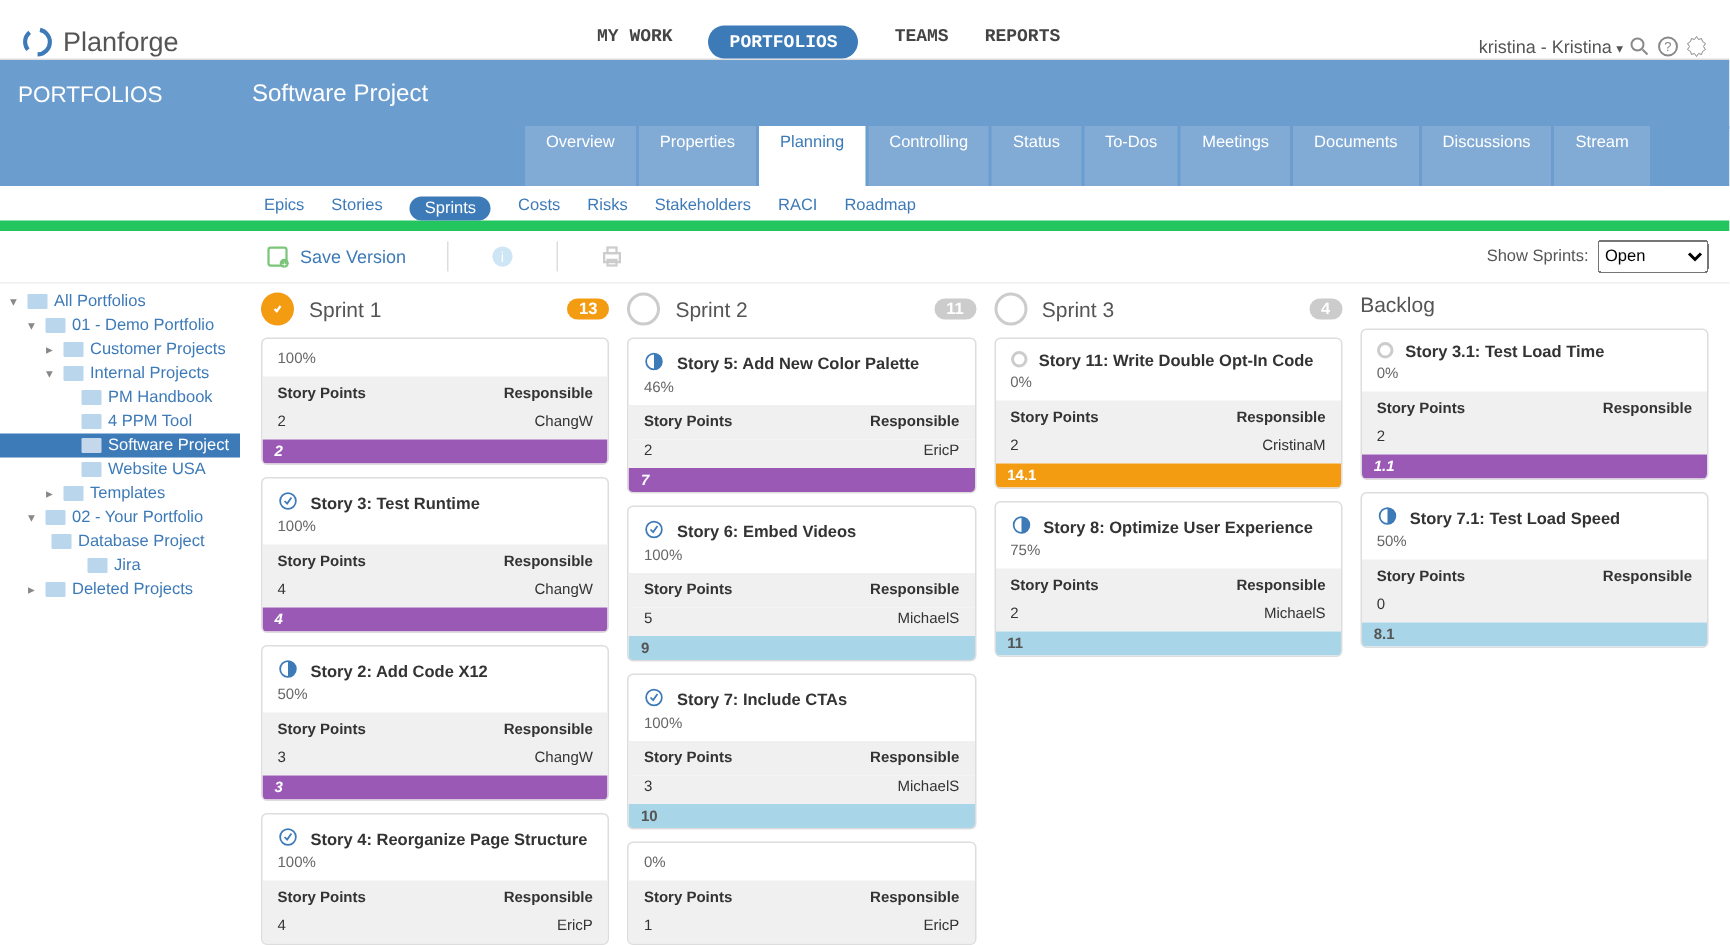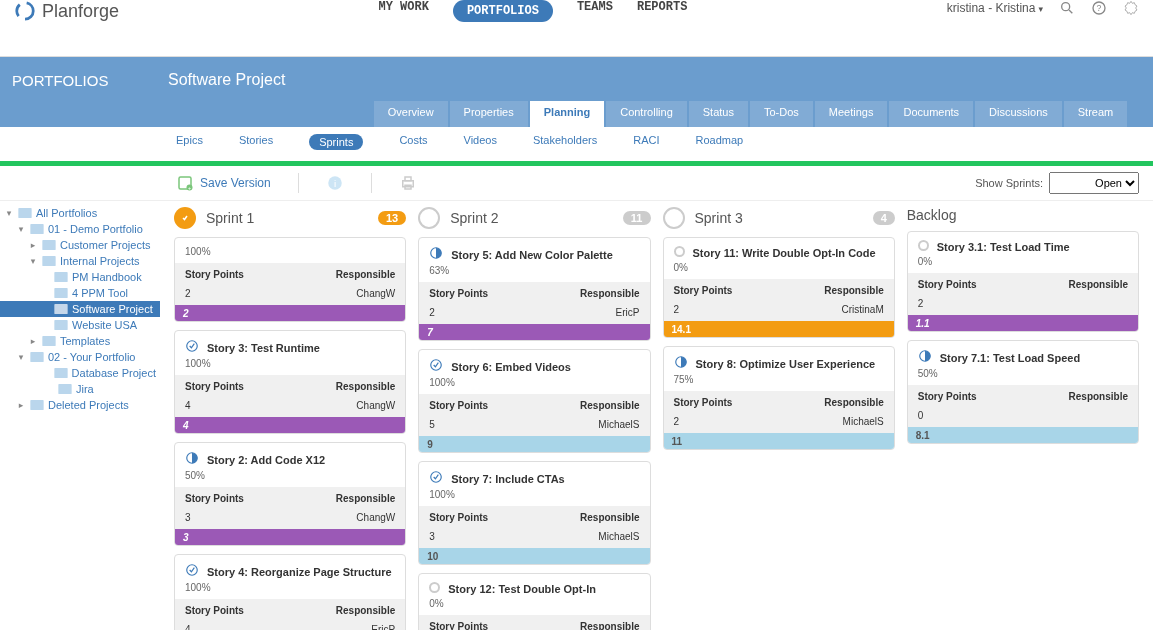--- a/index.html
+++ b/index.html
@@ -13,47 +13,47 @@
     --link:#3d7ab8;
     --border:#ddd;
     --bg:#f4f4f4;
     --purple:#9b59b6;
     --orange:#f39c12;
     --lightblue:#a8d5e8;
   }
   *{box-sizing:border-box;font-family:Arial,Helvetica,sans-serif;}
   body{margin:0;font-size:12px;color:var(--text);background:#fff;}
   
-  .topnav{display:flex;align-items:flex-start;height:57px;padding:0 14px;border-bottom:1px solid var(--border);}
+  .topnav{display:flex;align-items:flex-end;height:40px;padding:0 14px;border-bottom:1px solid var(--border);}
   .logo{display:flex;align-items:center;gap:6px;font-size:18px;color:#555;}
   .logo svg{width:22px;height:22px;}
   .nav-main{flex:1;display:flex;justify-content:center;gap:24px;font-weight:bold;font-size:12px;}
   .nav-main span{color:#444;cursor:pointer;font-family:Liberation Mono, monospace;}
   .nav-main .pill{background:#3d7ab8;color:#fff;border-radius:12px;padding:4px 14px;}
-  .nav-right{display:flex;align-items:center;gap:16px;color:#555;font-size:12px;}
+  .nav-right{display:flex;align-items:center;gap:3px;color:#555;font-size:12px;}
   .nav-right .icon{width:16px;height:16px;cursor:pointer;color:#888;}
   
   .bluebar{background:var(--header-blue);color:#fff;display:flex;height:46px;}
   .bluebar-left{width:160px;display:flex;align-items:center;padding-left:12px;font-size:15px;font-weight:500;}
   .bluebar-right{flex:1;display:flex;align-items:center;padding-left:8px;font-size:16px;}
   
-  .tabsrow{background:var(--header-blue);display:flex;padding-left:350px;gap:0;height:26px;margin-top:-2px;justify-content:center;}
+  .tabsrow{background:var(--header-blue);display:flex;padding-left:350px;gap:0;height:40px;margin-top:-2px;}
   .tab{background:rgba(255,255,255,0.15);color:#fff;padding:5px 14px;font-size:11px;margin-right:2px;cursor:pointer;}
-  .tab.active{background:#fff;color:var(--link);font-weight:bold;}
-  
-  .subtabs{display:flex;gap:36px;padding:7px 0 11px 176px;font-size:11px;border-bottom:5px solid #22c55e;}
+  .tab.active{background:#fff;color:var(--link);}
+  
+  .subtabs{display:flex;gap:18px;padding:7px 0 0 176px;font-size:11px;border-bottom:7px solid #22c55e;}
   .subtabs span{color:var(--link);cursor:pointer;}
   .subtabs .pill{background:#3d7ab8;color:#fff;border-radius:10px;padding:2px 10px;}
   
   .toolbar{display:flex;align-items:center;gap:27px;padding:6px 0 6px 176px;border-bottom:1px solid #eee;}
   .toolbar .save{display:flex;align-items:center;gap:6px;color:var(--link);cursor:pointer;}
   .toolbar .divider{width:1px;height:20px;background:var(--border);}
   .toolbar svg{width:18px;height:18px;color:#bbb;}
   .show-sprints{margin-left:auto;margin-right:14px;display:flex;align-items:center;gap:6px;font-size:11px;color:#555;}
-  .show-sprints select{font-size:11px;height:22px;width:90px;text-align:right;}
+  .show-sprints select{font-size:11px;height:22px;width:74px;}
   
   .layout{display:flex;}
   .sidebar{width:160px;min-width:160px;font-size:11px;color:var(--link);padding-top:4px;}
   .tree-item{display:flex;align-items:center;padding:2px 4px;gap:4px;white-space:nowrap;}
   .tree-item.active{background:#3d7ab8;color:#fff;}
   .tree-item .toggle{width:10px;text-align:center;color:#888;font-size:9px;}
   .tree-item .ticon{width:14px;height:10px;display:inline-block;}
   .main{flex:1;padding:0 14px 14px 14px;}
   .board{display:flex;gap:12px;align-items:flex-start;margin-top:6px;}
   .col{flex:1;min-width:0;}
@@ -130,21 +130,21 @@
     <span class="tab">Documents</span>
     <span class="tab">Discussions</span>
     <span class="tab">Stream</span>
   </div>
 
 <div class="subtabs" id="subtabs-row">
     <span>Epics</span>
     <span>Stories</span>
     <span class="pill">Sprints</span>
     <span>Costs</span>
-    <span>Videos</span>
+    <span>Risks</span>
     <span>Stakeholders</span>
     <span>RACI</span>
     <span>Roadmap</span>
   </div>
 
 <div class="toolbar">
   <div class="save">
     <svg viewBox="0 0 24 24" width="16" height="16">
         <rect x="4" y="4" width="16" height="16" rx="2" fill="none" stroke="#7bc67b" stroke-width="2"></rect>
         <circle cx="18" cy="18" r="4" fill="#7bc67b"></circle>
@@ -234,21 +234,21 @@
           </svg></span>
         <span>Templates</span>
       </div>
       <div class="tree-item" style="padding-left: 16px;">
         <span class="toggle">▾</span>
         <span class="ticon"><svg viewBox="0 0 16 12" width="14" height="10">
             <rect width="16" height="12" rx="1" fill="#9cc4e4" opacity="0.7"></rect>
           </svg></span>
         <span>02 - Your Portfolio</span>
       </div>
-      <div class="tree-item" style="padding-left: 40px;">
+      <div class="tree-item" style="padding-left: 20px;">
         <span class="toggle"></span>
         <span class="ticon"><svg viewBox="0 0 16 12" width="14" height="10">
             <rect width="16" height="12" rx="1" fill="#9cc4e4" opacity="0.7"></rect>
           </svg></span>
         <span>Database Project</span>
       </div>
       <div class="tree-item" style="padding-left: 44px;">
         <span class="toggle"></span>
         <span class="ticon"><svg viewBox="0 0 16 12" width="14" height="10">
             <rect width="16" height="12" rx="1" fill="#9cc4e4" opacity="0.7"></rect>
@@ -360,21 +360,21 @@
           </div>
           <div class="card">
             <div class="card-top">
               <div class="card-title-row">
                 <span><svg class="status-icon half" viewBox="0 0 24 24">
                     <circle cx="12" cy="12" r="9" fill="none" stroke="#3d7ab8" stroke-width="2"></circle>
                     <path d="M12 3a9 9 0 0 1 0 18z" fill="#3d7ab8"></path>
                   </svg></span>
                 <span class="card-title">Story 5: Add New Color Palette</span>
               </div>
-              <span class="card-pct">63%</span>
+              <span class="card-pct">46%</span>
             </div>
             <div class="card-mid">
               <span>Story Points</span>
               <span>Responsible</span>
             </div>
             <div class="card-mid-vals">
               <span>2</span>
               <span>EricP</span>
             </div>
             <div class="card-bar purple">7</div>
@@ -416,24 +416,20 @@
               <span>Responsible</span>
             </div>
             <div class="card-mid-vals">
               <span>3</span>
               <span>MichaelS</span>
             </div>
             <div class="card-bar lightblue">10</div>
           </div>
           <div class="card">
             <div class="card-top">
-              <div class="card-title-row">
-                <span><span class="status-icon empty"></span></span>
-                <span class="card-title">Story 12: Test Double Opt-In</span>
-              </div>
               <span class="card-pct">0%</span>
             </div>
             <div class="card-mid">
               <span>Story Points</span>
               <span>Responsible</span>
             </div>
             <div class="card-mid-vals">
               <span>1</span>
               <span>EricP</span>
             </div>

